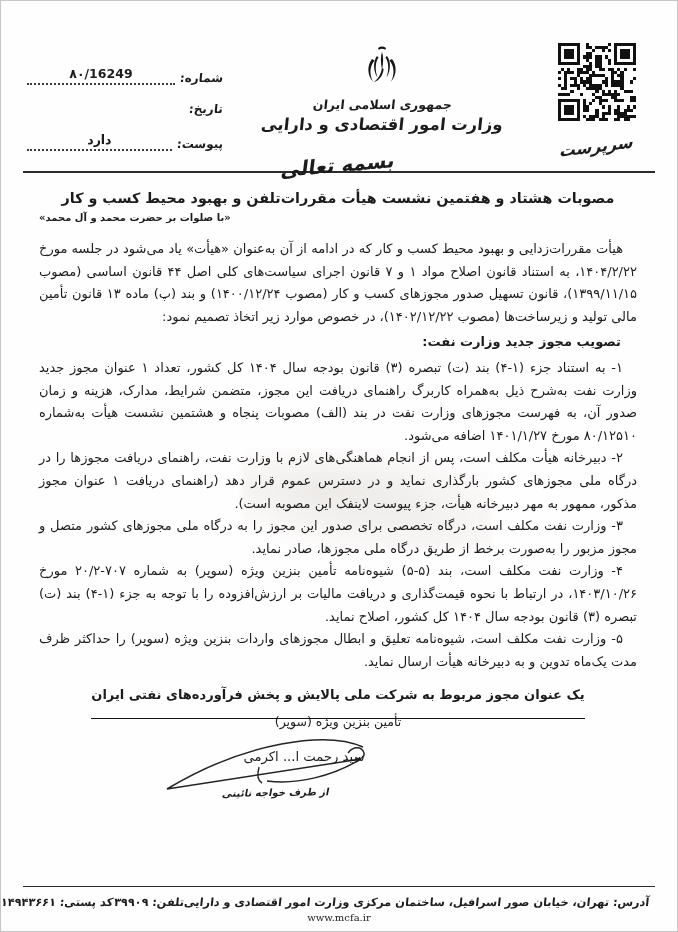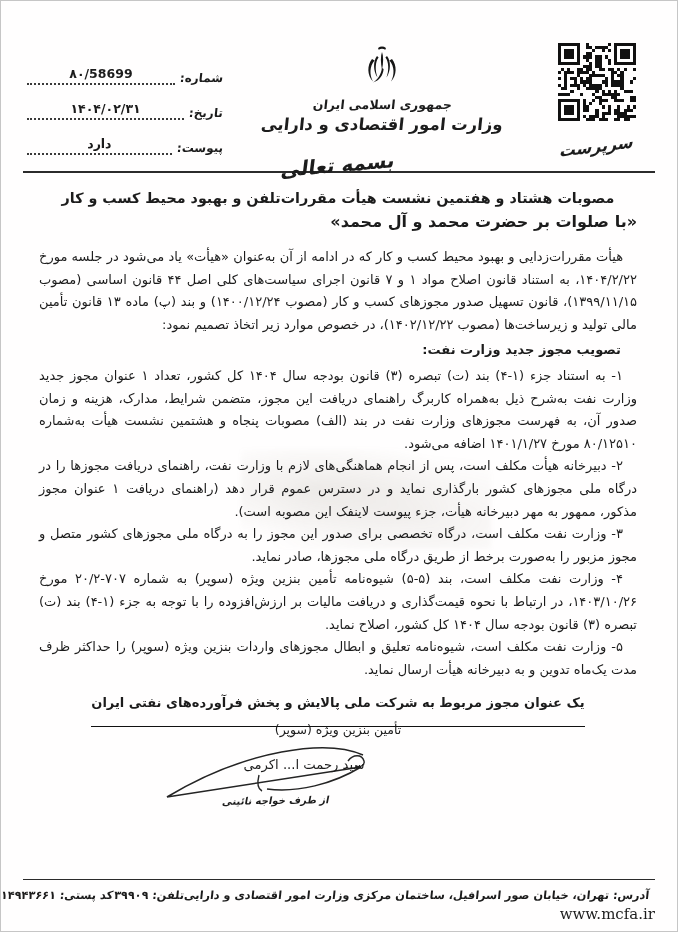--- a/index.html
+++ b/index.html
@@ -22,42 +22,42 @@
   .meta-label{font-weight:bold;margin-left:5px;white-space:nowrap;transform:skewX(-6deg);}
   .meta-line{flex:1;border-bottom:2px dotted #3a3a3a;text-align:center;
              font-weight:bold;font-size:12.5px;height:16px;line-height:14px;}
   .top-rule{position:absolute;left:22px;right:22px;top:170px;border:none;
             border-top:2px solid #2b2b2b;margin:0;}
   
   .content{padding:0 40px 0 38px;position:relative;z-index:2;}
   .bismillah{text-align:center;font-size:20px;font-weight:bold;width:140px;
              margin:24px auto 0;transform:rotate(-5deg) skewX(-12deg);}
   .t1{margin-top:13px;text-align:center;font-weight:bold;font-size:14.3px;}
-  .t2{margin-top:6px;text-align:right;font-weight:bold;font-size:16px;}
+  .t2{margin-top:6px;text-align:left;font-weight:bold;font-size:10px;}
   .t3{margin-top:13px;text-align:center;font-weight:bold;font-size:13.5px;}
   .body-text{margin-top:15px;font-size:13px;line-height:22.6px;text-align:justify;}
   .para{margin:0;text-indent:14px;}
   .sec-head{margin:3px 16px;font-weight:bold;text-indent:0;}
   .annex-title{margin-top:14px;text-align:center;font-size:13px;font-weight:bold;}
   .annex-title .ul{border-bottom:1.6px solid #111;padding-bottom:16px;}
   .annex-license{margin-top:12px;text-align:center;font-size:12.5px;}
   
   .sig{position:relative;height:86px;margin-top:8px;}
   .sig-name{position:absolute;left:185px;top:12px;width:160px;text-align:center;
             font-weight:normal;font-size:13.2px;}
   .sig-svg{position:absolute;left:116px;top:-8px;width:225px;height:74px;}
   .sig-behalf{position:absolute;left:172px;top:50px;width:130px;text-align:center;
               font-weight:bold;font-size:10px;transform:skewX(-12deg) rotate(-1deg);}
   
   .footer{position:absolute;left:22px;right:22px;bottom:8px;z-index:2;}
   .footer-rule{border:none;border-top:1.6px solid #2b2b2b;margin:0 0 9px;}
   .footer-line{display:flex;justify-content:space-between;align-items:baseline;
                font-size:11.3px;font-weight:bold;padding:0 6px;}
   .fgroup{transform:skewX(-6deg);white-space:nowrap;}
-  .footer-url{text-align:right;font-family:"DejaVu Serif",serif;font-size:15px;
+  .footer-url{text-align:center;font-family:"DejaVu Serif",serif;font-size:10px;
               margin-top:3px;direction:ltr;font-weight:normal;}
   .watermark{position:absolute;top:448px;left:240px;width:250px;height:100px;z-index:1;
      background:radial-gradient(ellipse at 30% 40%, rgba(125,112,95,.12), transparent 60%),
                 radial-gradient(ellipse at 72% 70%, rgba(125,112,95,.09), transparent 65%);
      filter:blur(2px);pointer-events:none;}
   .ltrnum{unicode-bidi:isolate;}
 </style>
 </head>
 <body>
 
@@ -293,25 +293,24 @@
           <path d="M28 15 C33 21 33 31.5 27 37.5 C30.6 31.5 30.6 22 25.4 16.6 Z"></path>
         </svg>
       </span>
       <div class="country cal">جمهوری اسلامی ایران</div>
       <div class="ministry cal">وزارت امور اقتصادی و دارایی</div>
     </div>
 
     <div class="meta">
       <div class="meta-row">
         <span class="meta-label">شماره:</span>
-        <span class="meta-line ltrnum">۸۰/58699</span>
+        <span class="meta-line ltrnum">۸۰/16249</span>
       </div>
       <div class="meta-row">
         <span class="meta-label">تاریخ:</span>
-        <span class="meta-line ltrnum">۱۴۰۴/۰۲/۳۱</span>
       </div>
       <div class="meta-row">
         <span class="meta-label">پیوست:</span>
         <span class="meta-line">دارد</span>
       </div>
     </div>
   </div>
 
   <hr class="top-rule">
 

